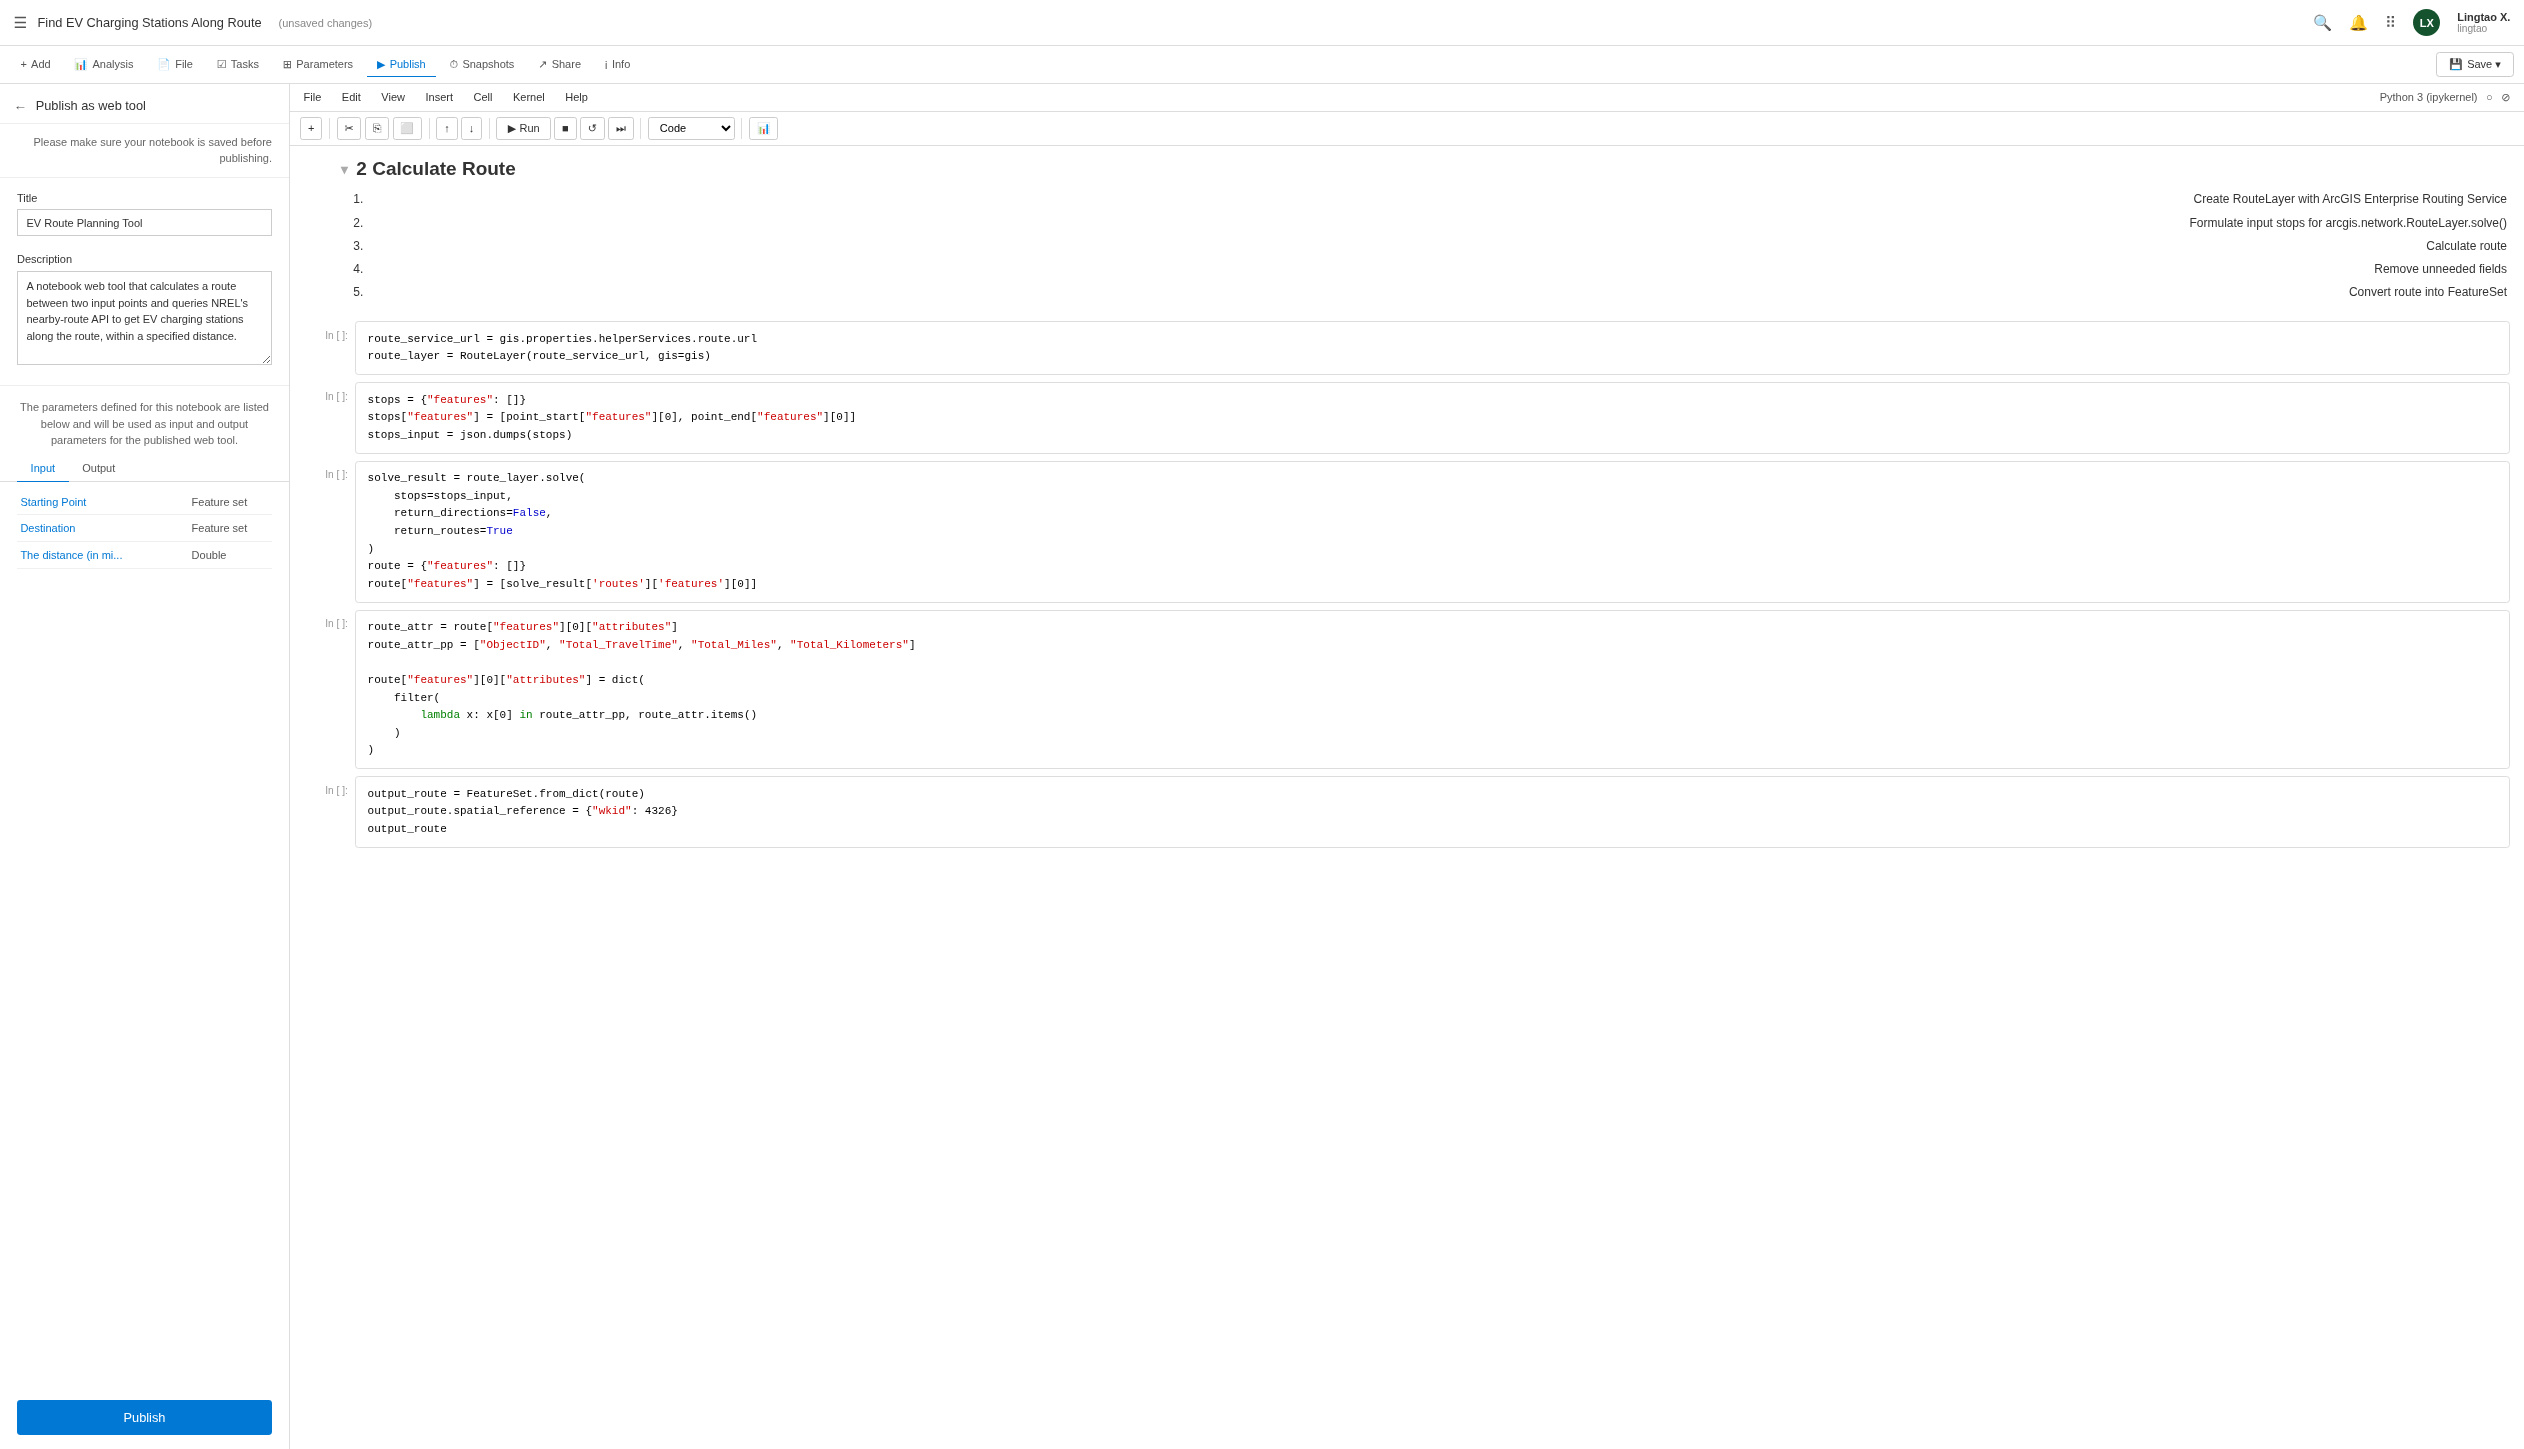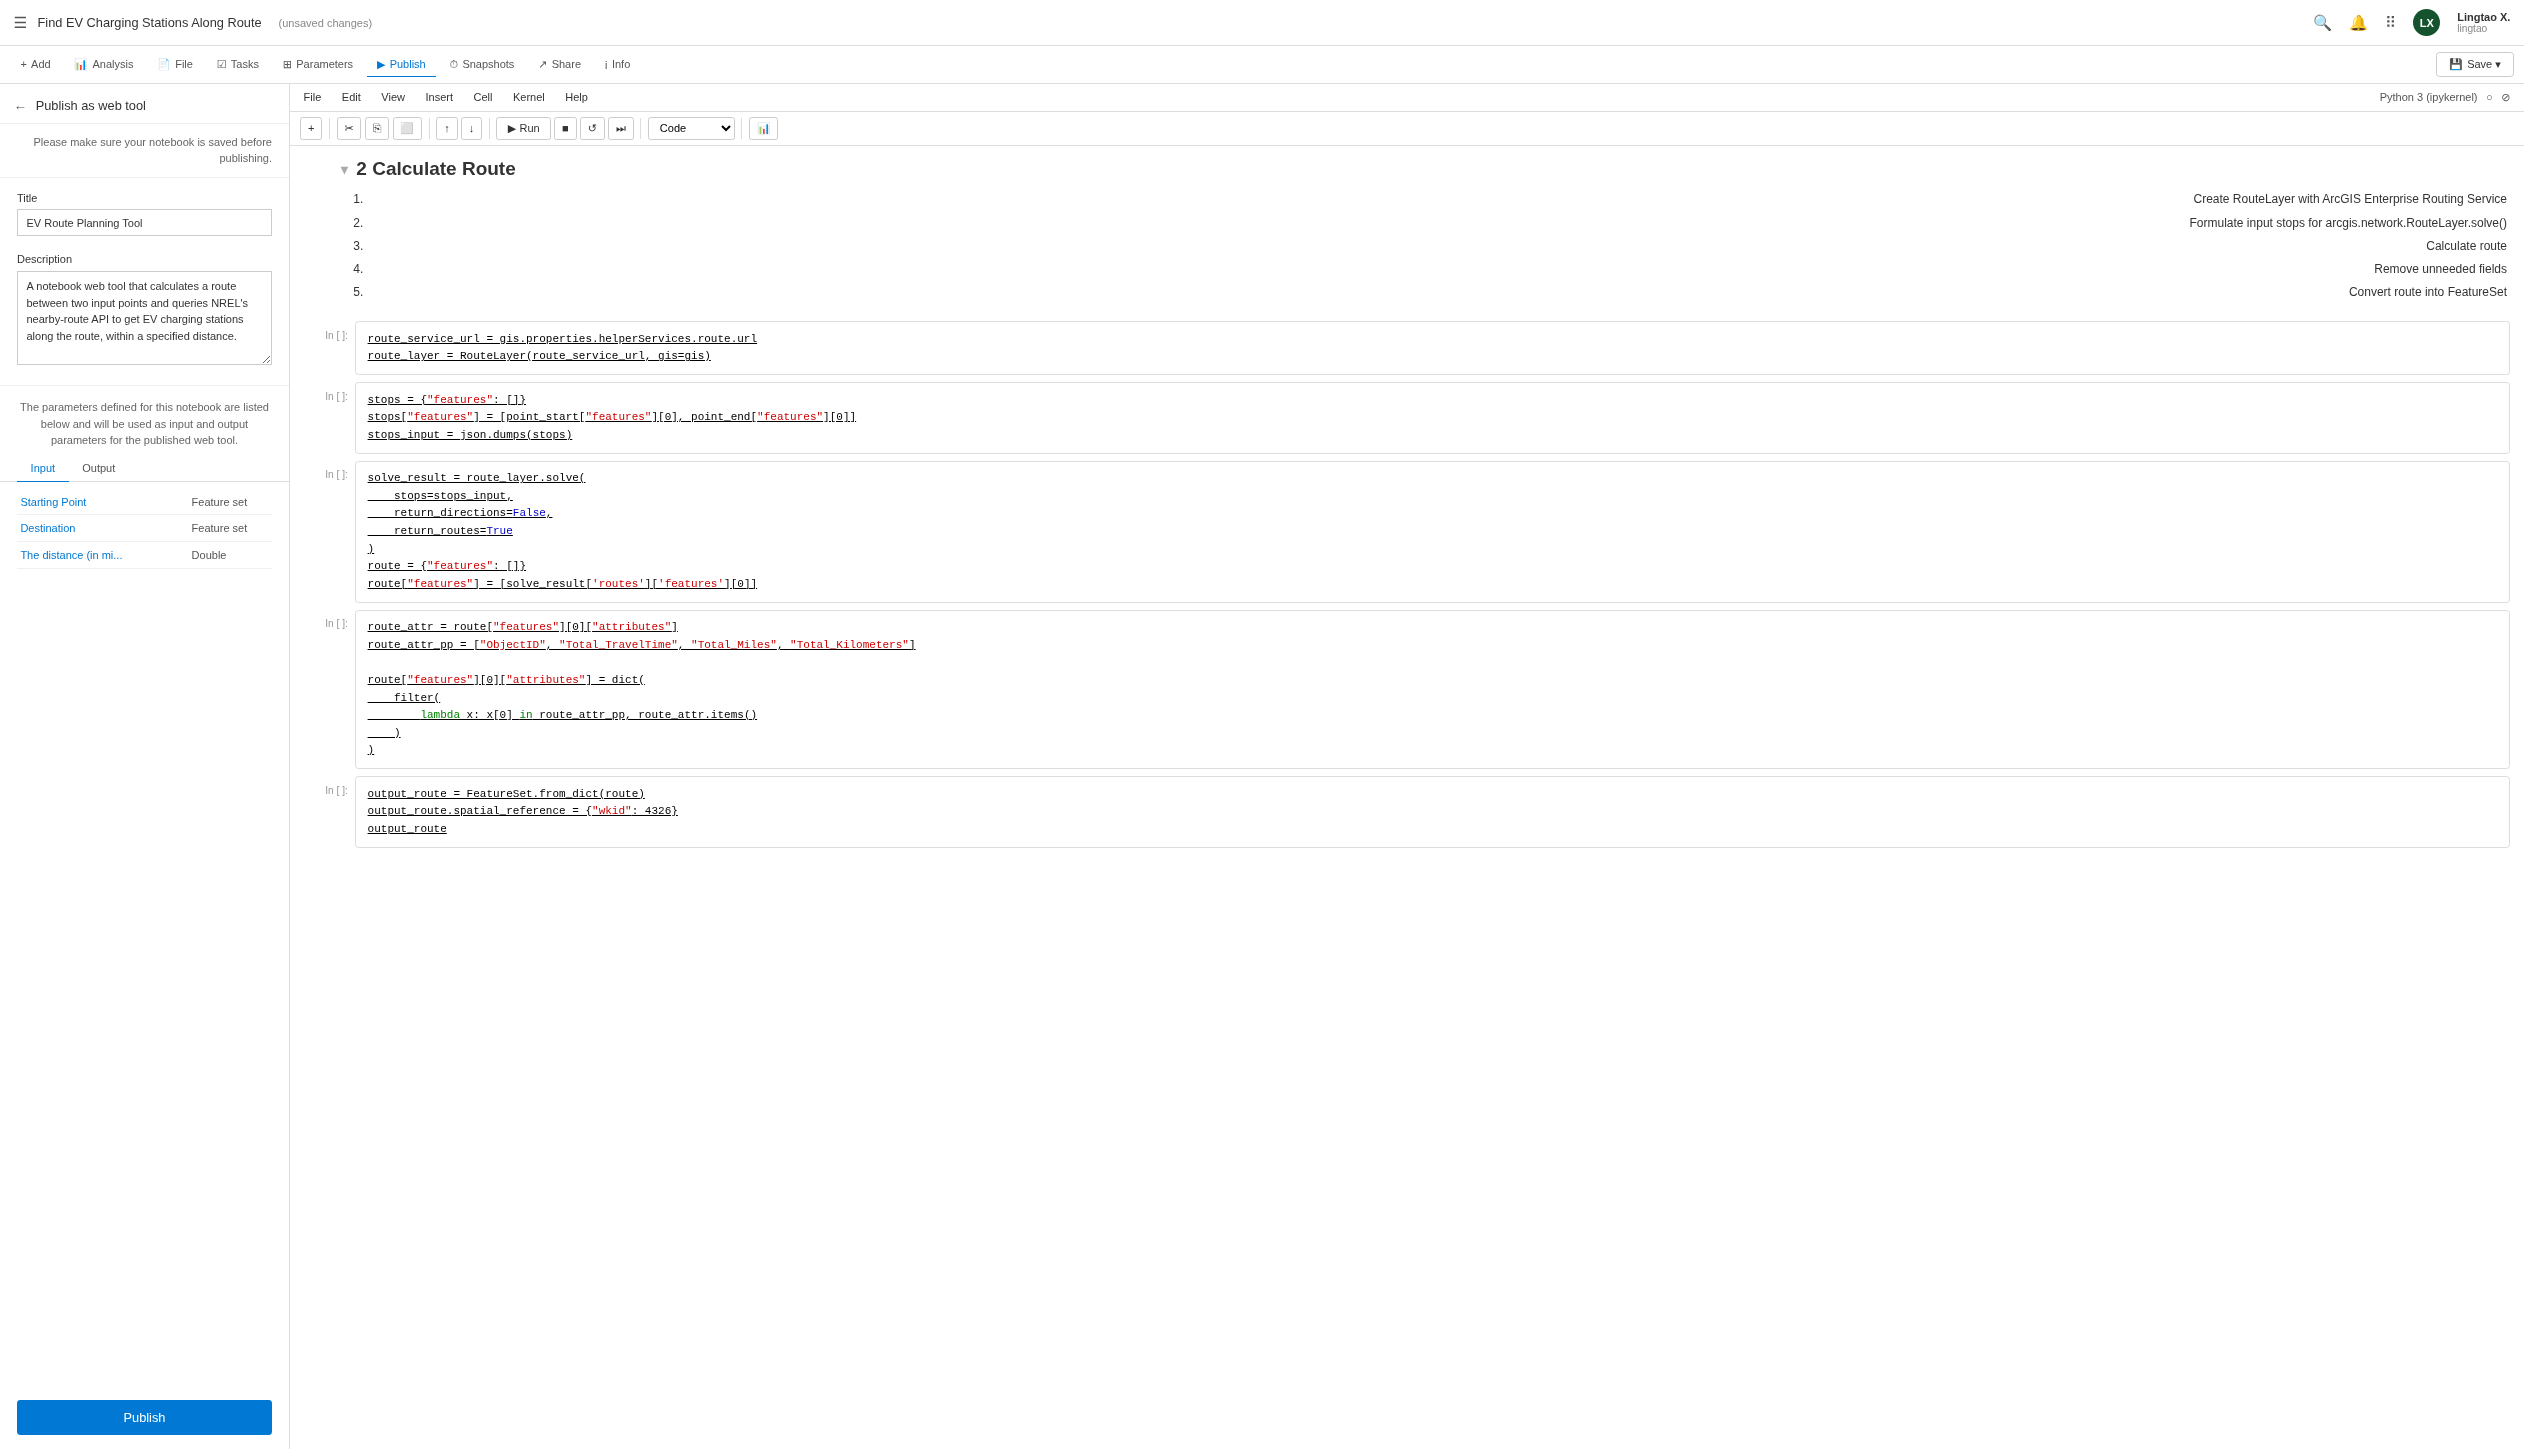--- a/index.html
+++ b/index.html
@@ -131,21 +131,21 @@
       display: flex; align-items: center; gap: 8.5px;
     }
     .collapse-btn { color: #aaa; cursor: pointer; font-size: 13.6px; }
     .markdown-list { margin-top: 10.2px; padding-left: 25.6px; text-align: right; }
     .markdown-list li { margin-bottom: 5.1px; font-size: 12px; color: #333; line-height: 1.5; }
 
     .code-cell { display: flex; align-items: flex-start; padding: 3.4px 13.6px; }
     .cell-prompt { width: 51px; min-width: 51px; font-size: 10.2px; color: #999; padding-top: 8.5px; text-align: right; padding-right: 6.8px; }
     .cell-content {
       flex: 1; border: 0.9px solid #ddd; border-radius: 3.4px;
-      background: #fff; overflow: hidden; text-decoration: underline;
+      background: #fff; overflow: hidden;
     }
     .code-block {
       padding: 8.5px 12px; font-family: 'Courier New', Courier, monospace;
       font-size: 11px; line-height: 1.6; white-space: pre; overflow-x: auto;
     }
 
     
     .kw { color: #008000; }
     .str { color: #cc0000; }
     .kw2 { color: #0000cc; }

